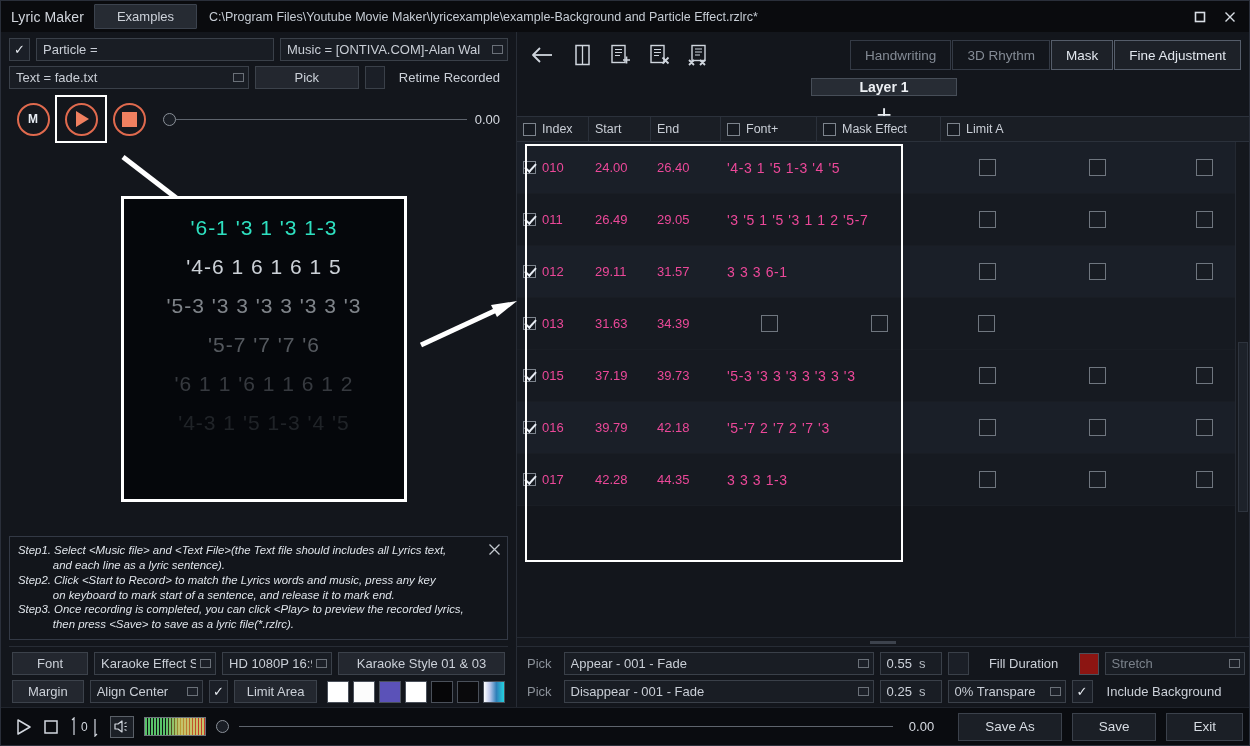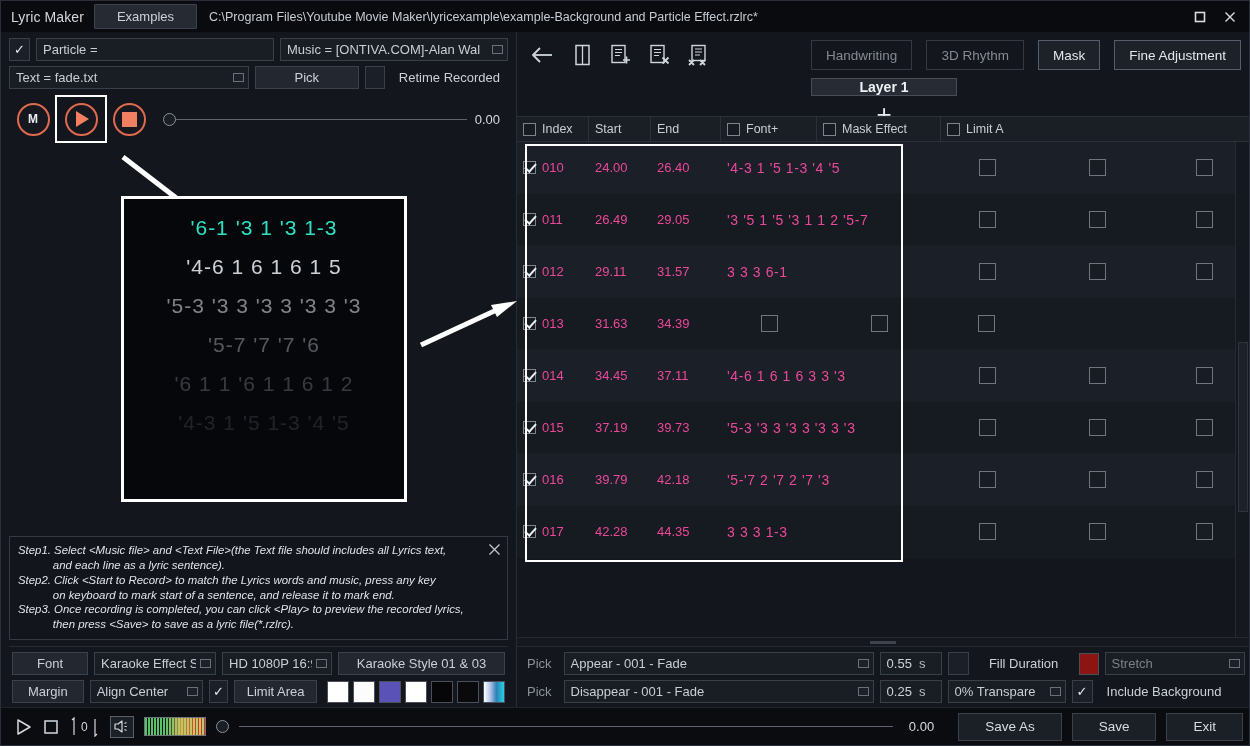--- a/index.html
+++ b/index.html
@@ -131,21 +131,21 @@
   .tips-close { position: absolute; right: 6px; top: 5px; color: #c3c8cf; }
 
   
   .lbar { border-top: 1px solid #272c35; padding: 5px 3px 4px 3px; }
   .sw { width: 22px; height: 22px; border: 1px solid #4a505a; flex: 0 0 auto; }
 
   
   .right { flex: 1; display: flex; flex-direction: column; min-width: 0; background: #13161c; }
   .rtoolbar { height: 46px; display: flex; align-items: center; padding: 0 8px 0 12px; gap: 11px; }
   .ticon { width: 28px; height: 30px; display:flex; align-items:center; justify-content:center; color:#cfd5dd; }
-  .tb-right { margin-left: auto; display: flex; align-items: center; gap: 14px; }
+  .tb-right { margin-left: auto; display: flex; align-items: center; gap: 1px; }
   .tbtn {
     height: 30px; padding: 0 14px; font-size: 13.5px;
     display: flex; align-items: center; justify-content: center;
     background: transparent; border: 1px solid #343a45; color: #848b95;
     white-space: nowrap;
   }
   .tbtn.on { color: #e2e7ee; border-color: #555d6a; background: #1d2128; }
 
   .layerbar { height: 38px; display: flex; align-items: center; padding: 0 8px 0 10px; gap: 8px; flex-direction: column; }
   .layertab {
@@ -510,38 +510,20 @@
               <span class="cb-lg"></span>
             </div>
           <div class="td cellchk" style="width:124px">
               <span class="cb-lg"></span>
             </div>
           <div class="td cellchk" style="width:90px">
               <span class="cb-lg"></span>
             </div>
         </div>
 
-        <div class="trow alt">
-          <div class="td" style="width:72px">
-              <span class="cb ck"></span>
-              <span>014</span>
-            </div>
-          <div class="td" style="width:62px">34.45</div>
-          <div class="td" style="width:70px">37.11</div>
-          <div class="td lyr" style="flex:1">'4-6  1  6  1  6  3  3  '3</div>
-          <div class="td cellchk" style="width:96px">
-              <span class="cb-lg"></span>
-            </div>
-          <div class="td cellchk" style="width:124px">
-              <span class="cb-lg"></span>
-            </div>
-          <div class="td cellchk" style="width:90px">
-              <span class="cb-lg"></span>
-            </div>
-        </div>
 
         <div class="trow odd">
           <div class="td" style="width:72px">
               <span class="cb ck"></span>
               <span>015</span>
             </div>
           <div class="td" style="width:62px">37.19</div>
           <div class="td" style="width:70px">39.73</div>
           <div class="td lyr" style="flex:1">'5-3  '3  3  '3  3  '3  3  '3</div>
           <div class="td cellchk" style="width:96px">

